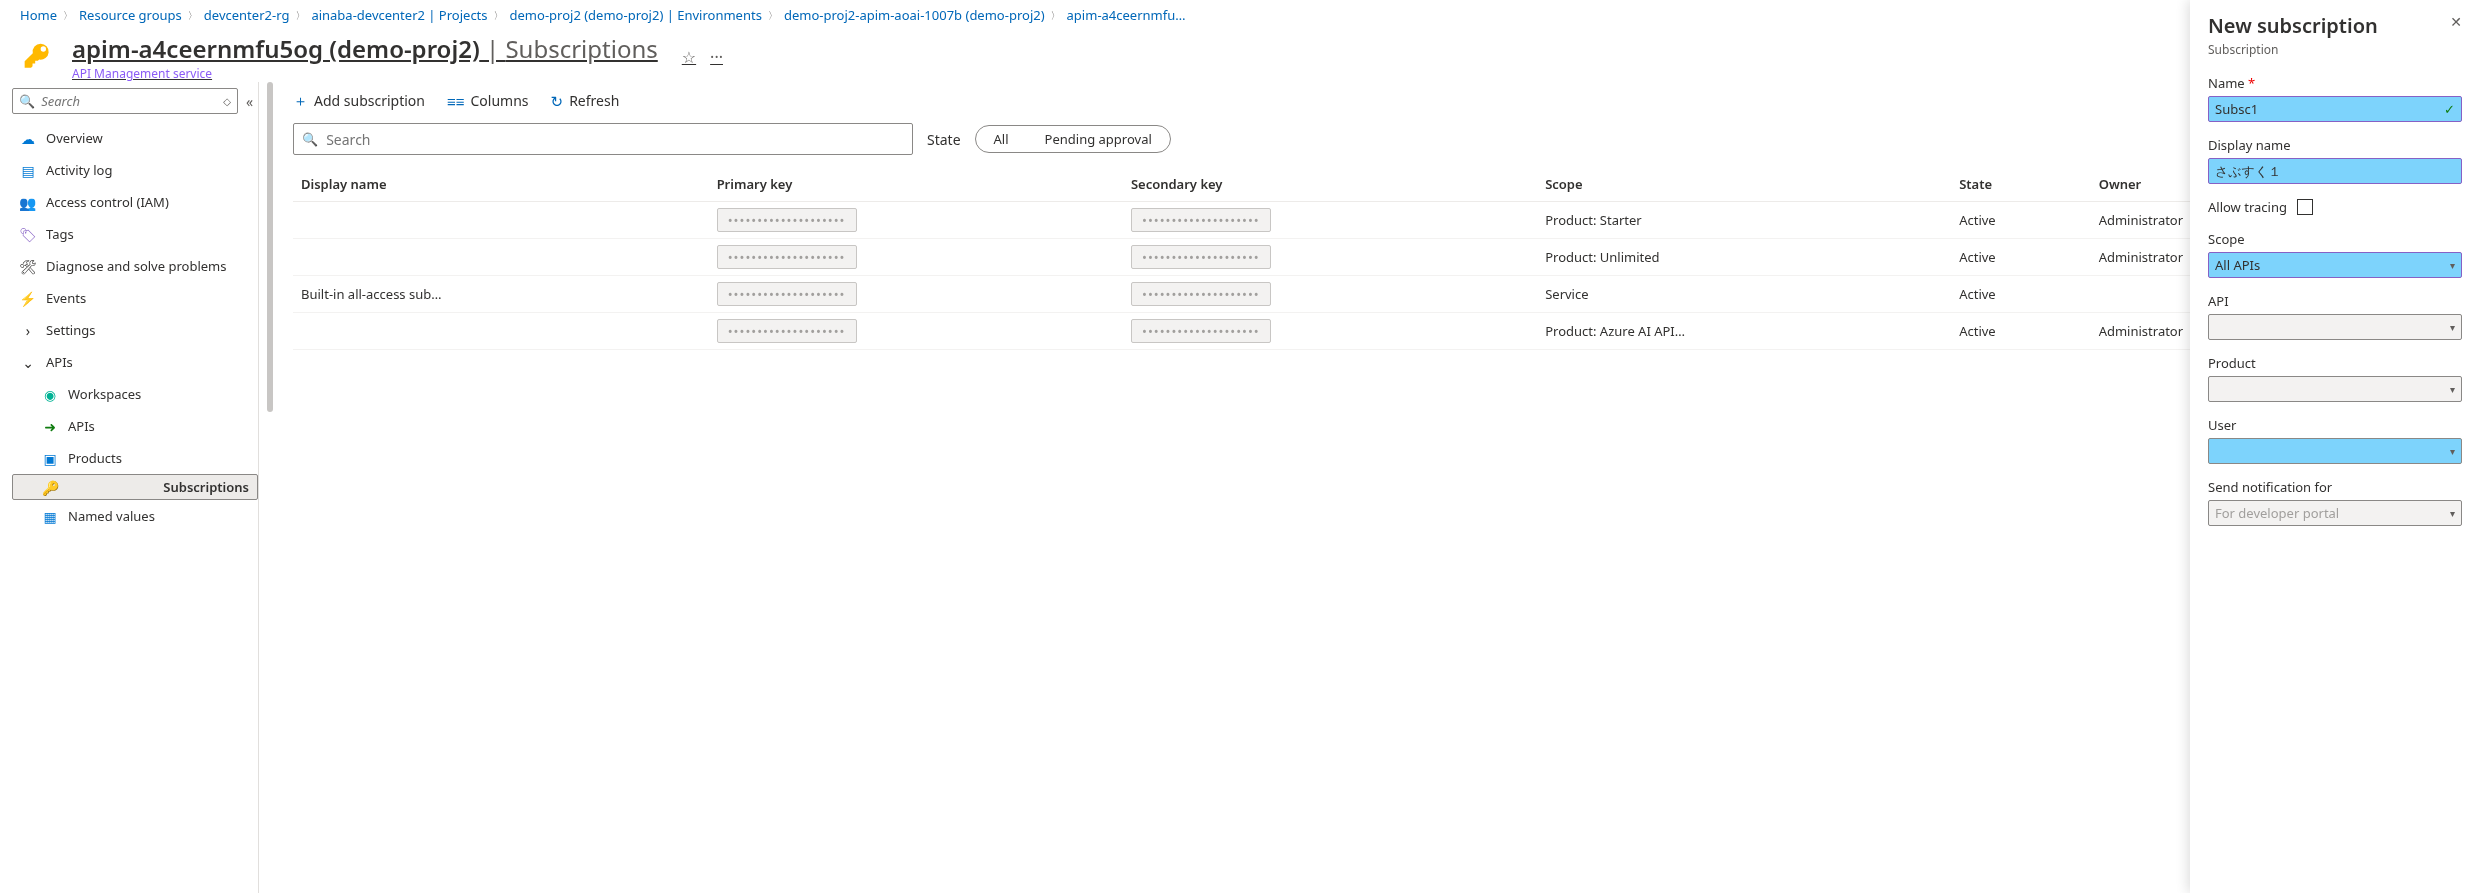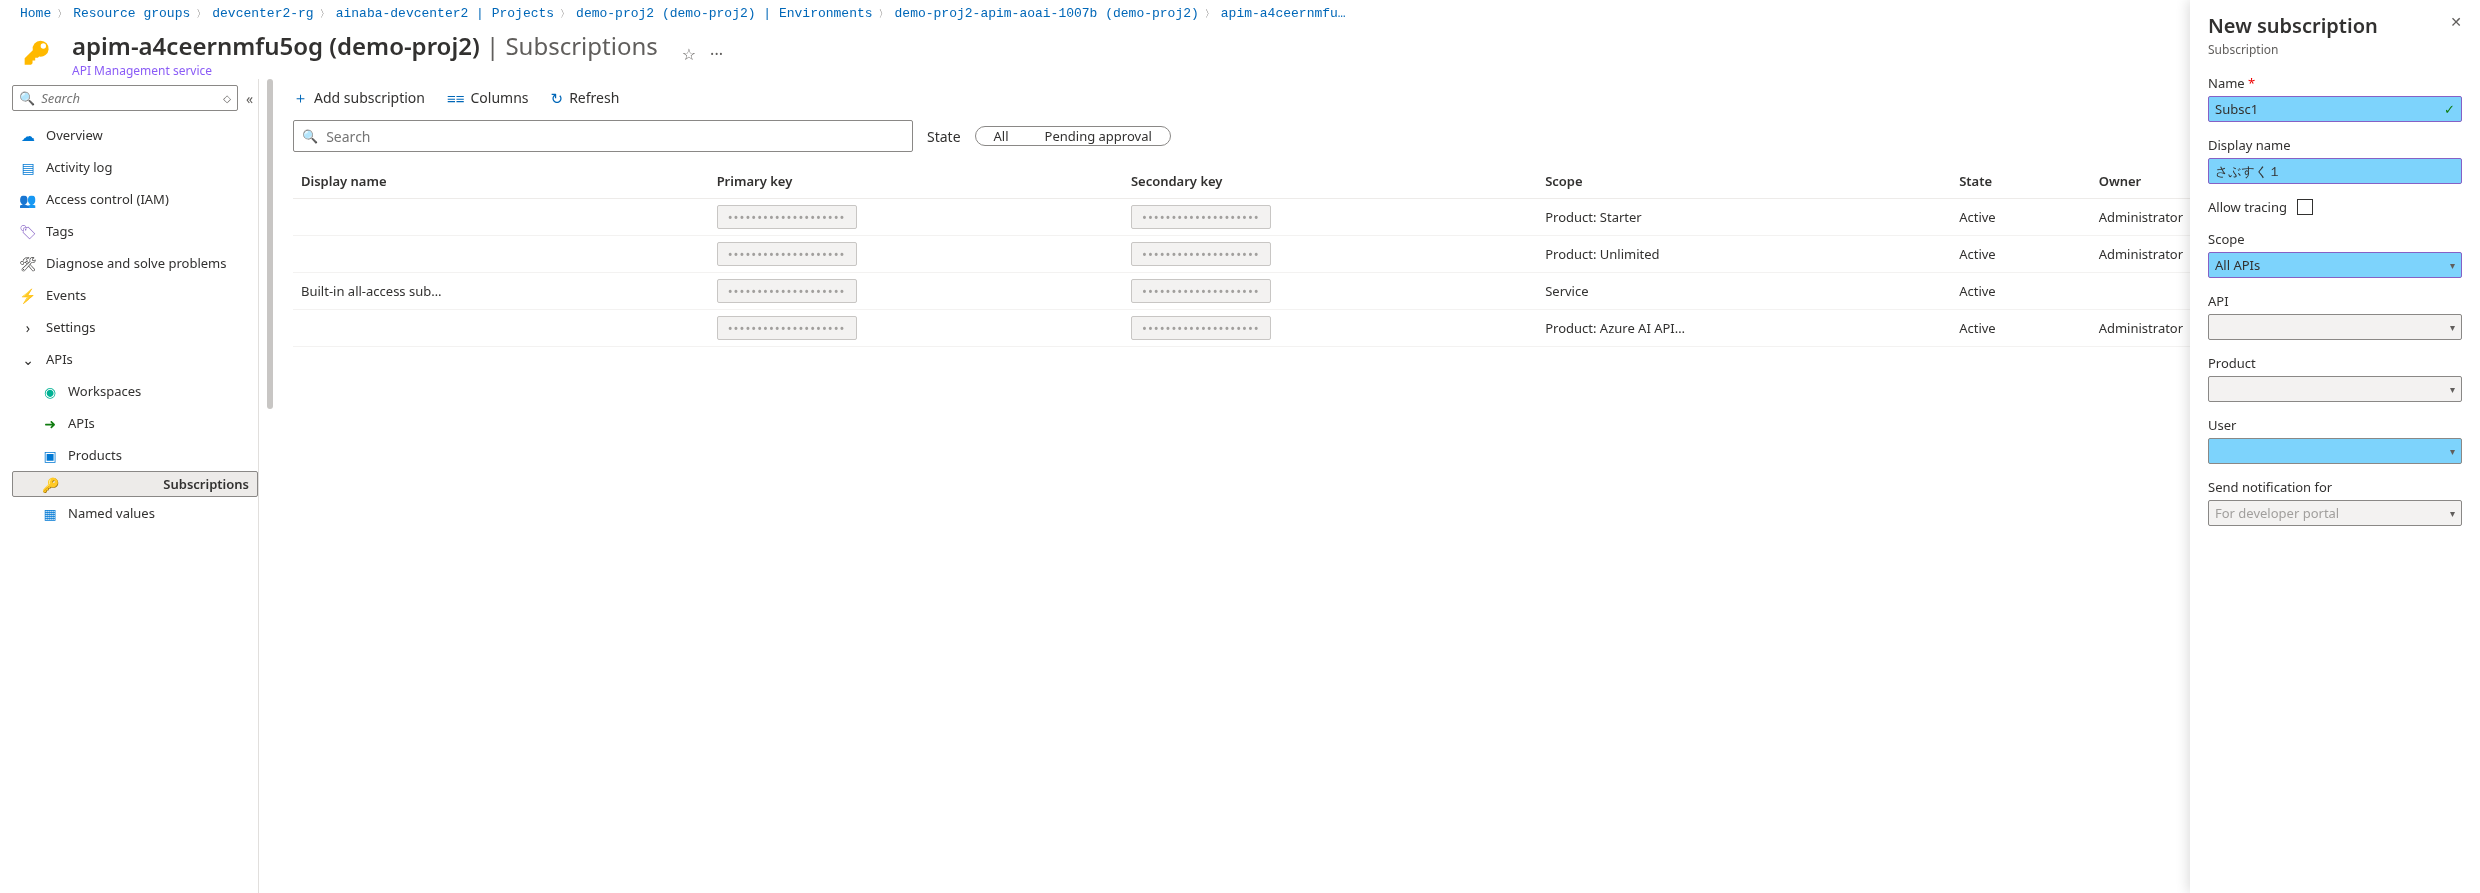--- a/index.html
+++ b/index.html
@@ -1,25 +1,25 @@
 <!DOCTYPE html>
 <html><head>
 <meta charset="utf-8">
 <style>
   * { box-sizing: border-box; font-family: "Segoe UI", system-ui, -apple-system, sans-serif; }
   body { margin:0; font-size:13px; color:#323130; background:#fff; overflow:hidden; }
   a { color:#0067b8; text-decoration:none; }
 
   
   .breadcrumb { padding:6px 20px 4px; font-size:13px; color:#323130; display:flex; flex-wrap:wrap; gap:4px; align-items:center; }
-  .breadcrumb a { color:#0067b8;font-family:Liberation Mono, monospace; }
+  .breadcrumb a { color:#0067b8; }
   .chev { color:#605e5c; font-size:10px; padding:0 2px; }
 
   
-  .pg-head { display:flex; align-items:center; gap:16px; padding:4px 20px 0px; }
+  .pg-head { display:flex; align-items:center; gap:16px; padding:4px 20px 0px;text-decoration:underline; }
   .svc-icon { width:36px; height:36px; color:#ffb900; display:flex; align-items:center; justify-content:center; }
   .title-wrap h1 { margin:0; font-size:24px; font-weight:600; }
   .title-wrap h1 .sub { font-weight:400; color:#605e5c; }
   .svc-type { margin:0; font-size:12px; color:#8b5cf6; }
   .head-ics { margin-left:8px; display:flex; gap:14px; color:#605e5c; font-size:16px; }
   .head-ic { cursor:pointer; }
 
   
   .layout { display:flex; height:calc(100vh - 70px); }
 
@@ -42,21 +42,21 @@
   .cmdbtn { display:flex; align-items:center; gap:6px; color:#323130; cursor:pointer; font-size:14px; }
   .cmdbtn .ico { color:#0067b8; font-size:15px; }
 
   .intro { font-size:13px; padding:4px 0 14px; color:#323130; }
   .intro a { color:#0067b8; }
 
   .filterrow { display:flex; align-items:center; gap:14px; margin-bottom:10px; }
   .bigsearch { flex:0 0 620px; border:1px solid #8a8886; border-radius:2px; height:32px; display:flex; align-items:center; padding:0 8px; }
   .bigsearch input { border:0; outline:0; flex:1; font-size:14px; color:#605e5c; }
   .statelbl { font-size:14px; }
-  .pill { border:1px solid #8a8886; border-radius:18px; height:20px; display:flex; align-items:center; overflow:hidden; }
+  .pill { border:1px solid #8a8886; border-radius:18px; height:28px; display:flex; align-items:center; overflow:hidden; }
   .pill span { padding:0 18px; cursor:pointer; font-size:13px; }
 
   table.grid { width:100%; border-collapse:collapse; }
   table.grid th { text-align:left; font-weight:600; font-size:13px; padding:10px 8px 8px; border-bottom:1px solid #edebe9; }
   table.grid td { padding:6px 8px; border-bottom:1px solid #f3f2f1; font-size:13px; vertical-align:middle; }
   .keybox { border:1px solid #c8c6c4; background:#f3f2f1; color:#a19f9d; width:140px; height:24px; display:flex; align-items:center; justify-content:center; letter-spacing:1px; border-radius:2px; }
   .xcell { text-align:right; color:#605e5c; font-size:14px; cursor:pointer; padding-right:4px; }
 
   
   .flyout { position:fixed; top:0; right:0; bottom:0; width:290px; background:#fff; box-shadow:-2px 0 12px rgba(0,0,0,.14); padding:12px 18px; overflow-y:auto; }

